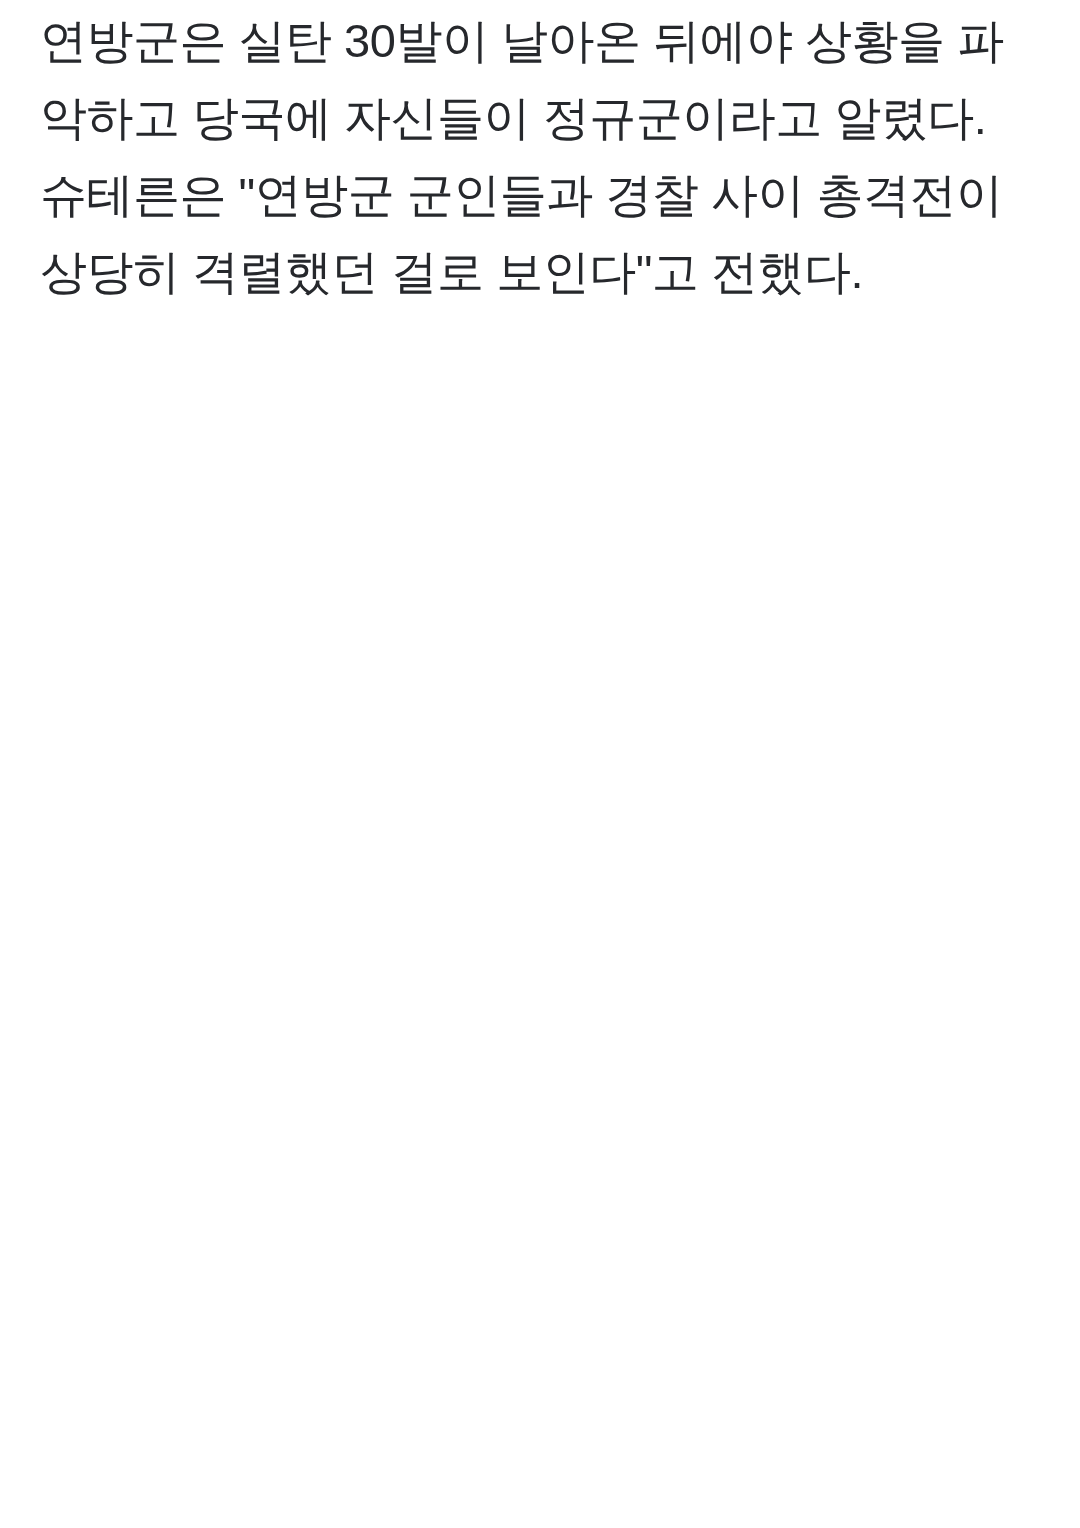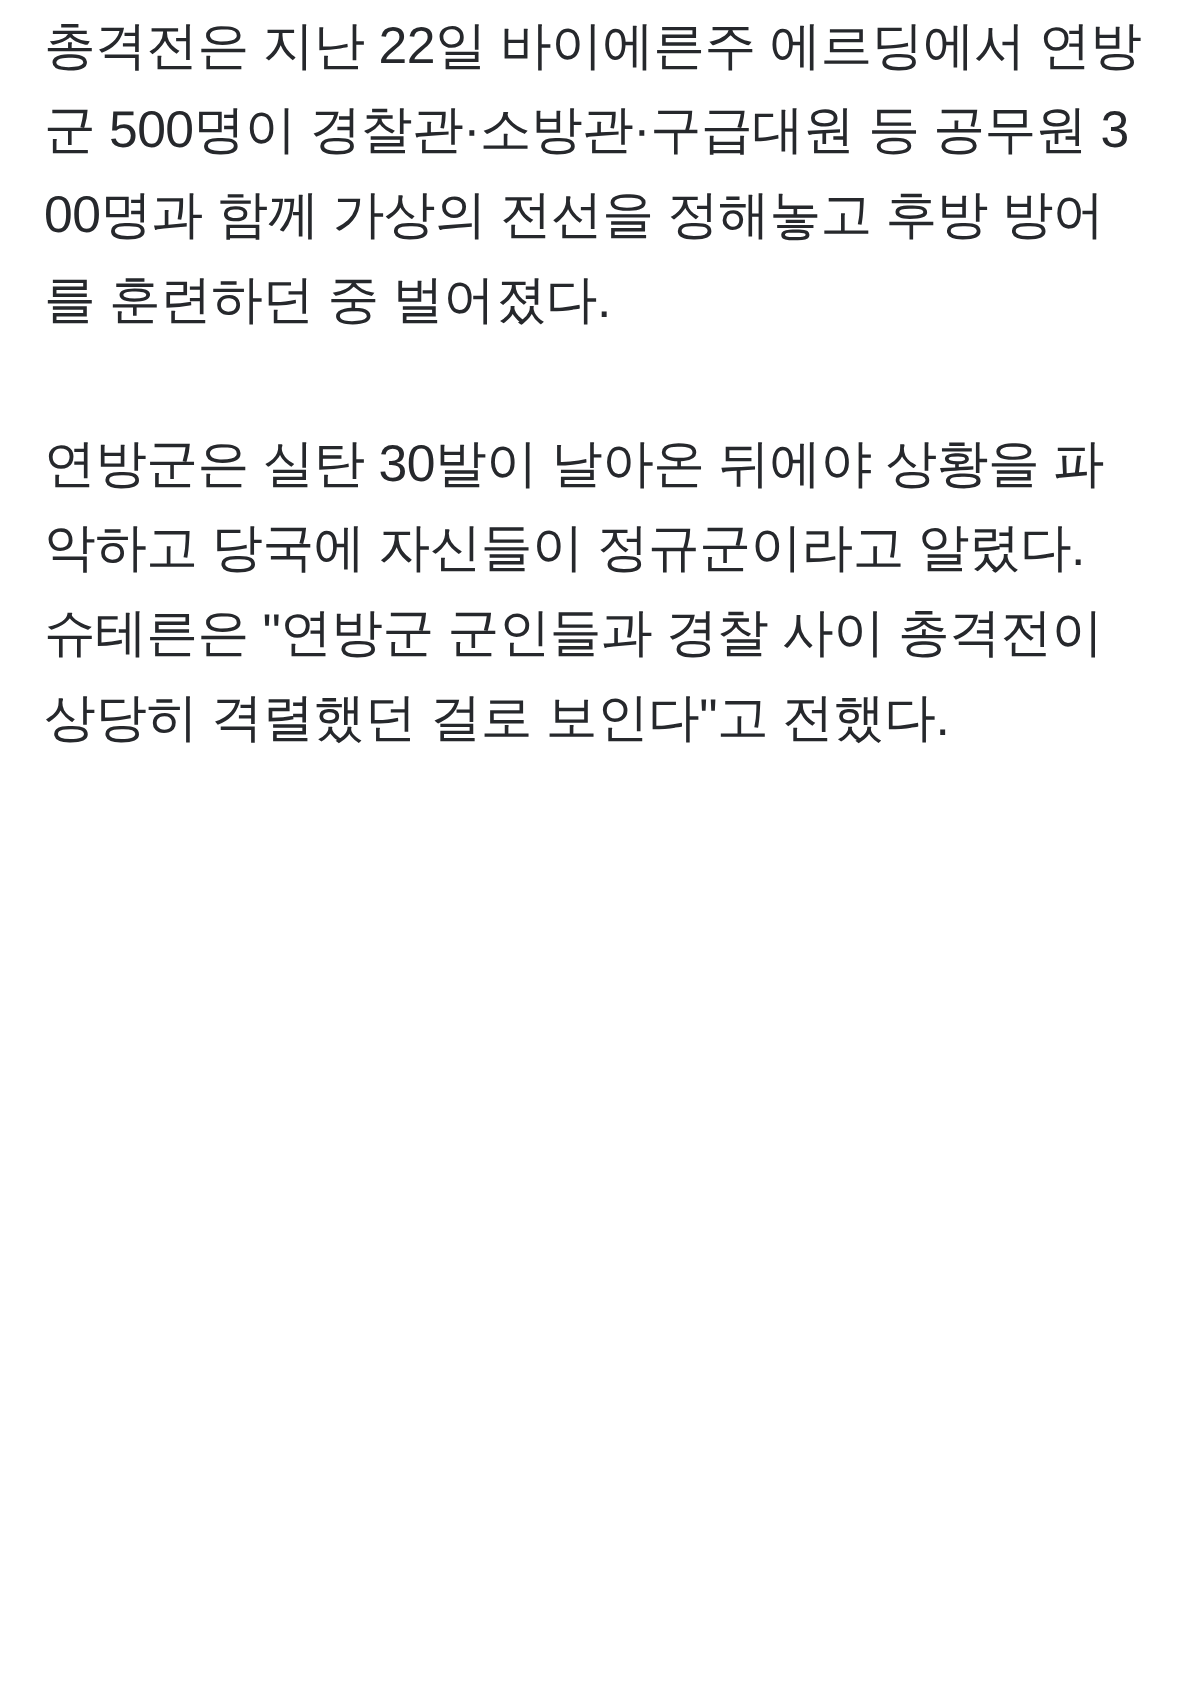--- a/index.html
+++ b/index.html
@@ -30,15 +30,14 @@
     text-align: left;
   }
   .article-paragraph:last-child {
     margin-bottom: 0;
   }
 </style>
 </head>
 <body>
 
 <main class="article-body">
-  <p class="article-paragraph">총격전은 지난 22일 바이에른주 에르딩에서 연방군 500명이 경찰관·소방관·구급대원 등 공무원 300명과 함께 가상의 전선을 정해놓고 후방 방어를 훈련하던 중 벌어졌다.</p>
   <p class="article-paragraph">연방군은 실탄 30발이 날아온 뒤에야 상황을 파악하고 당국에 자신들이 정규군이라고 알렸다. 슈테른은 "연방군 군인들과 경찰 사이 총격전이 상당히 격렬했던 걸로 보인다"고 전했다.</p>
 </main>
 
 </body></html>

